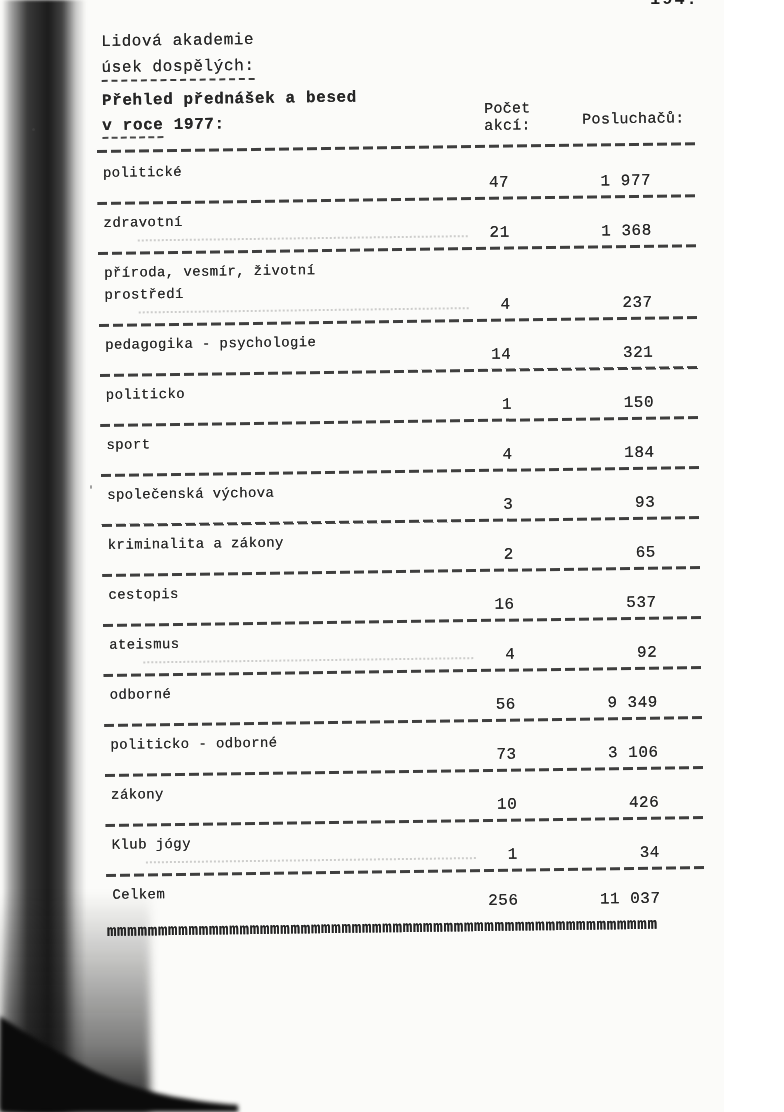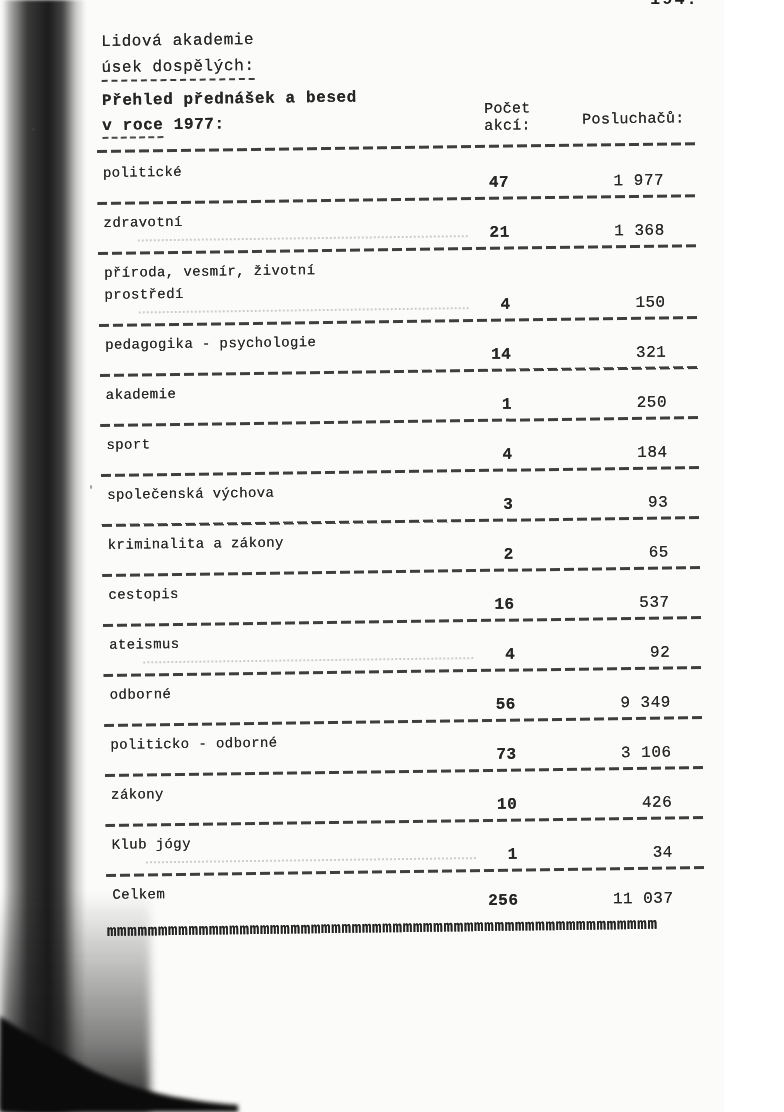--- a/index.html
+++ b/index.html
@@ -53,22 +53,22 @@
     background:repeating-linear-gradient(90deg,#2e2e2e 0 10px, rgba(0,0,0,0) 10px 14px);
     opacity:.92;
   }
   .head-sep{ position:absolute; left:0; top:122px; width:600px; }
   .rows{ position:absolute; left:0; top:127px; width:600px; }
   .row{ position:relative; height:50px; width:600px; }
   .row.tall{ height:72px; }
   .lab{ position:absolute; left:6px; top:7px; font-size:14px; letter-spacing:.4px;
         line-height:22px; white-space:pre; }
   .num{ position:absolute; bottom:8px; font-size:16px; letter-spacing:.5px; }
-  .n1{ right:188px;font-weight:bold; }
-  .n2{ right:33px;margin-top:8px; }
+  .n1{ right:188px; }
+  .n2{ right:46px;margin-top:8px; }
   .sep{ position:absolute; left:0; bottom:0; width:600px; }
   .leader{
     position:absolute; left:40px; bottom:13px; width:330px;
     border-bottom:2px dotted rgba(100,100,100,.30);
   }
   .total-row{ position:relative; height:46px; width:600px; }
   .m-line{
     position:absolute; left:0; top:46px; width:600px;
     font-size:16px; font-weight:bold; letter-spacing:.6px;
     white-space:pre; color:#242424;
@@ -117,33 +117,33 @@
           <div class="lab">zdravotní</div>
           <div class="leader"></div>
           <div class="num n1">21</div>
           <div class="num n2">1 368</div>
           <div class="dash sep"></div>
         </div>
         <div class="row tall">
           <div class="lab">příroda, vesmír, životní<div class="">prostředí</div></div>
           <div class="leader"></div>
           <div class="num n1">4</div>
-          <div class="num n2">150</div>
+          <div class="num n2">237</div>
           <div class="dash sep"></div>
         </div>
         <div class="row">
           <div class="lab">pedagogika - psychologie</div>
           <div class="num n1">14</div>
           <div class="num n2">321</div>
           <div class="dash sep"></div>
         </div>
         <div class="row">
-          <div class="lab">akademie</div>
+          <div class="lab">politicko</div>
           <div class="num n1">1</div>
-          <div class="num n2">250</div>
+          <div class="num n2">150</div>
           <div class="dash sep"></div>
         </div>
         <div class="row">
           <div class="lab">sport</div>
           <div class="num n1">4</div>
           <div class="num n2">184</div>
           <div class="dash sep"></div>
         </div>
         <div class="row">
           <div class="lab">společenská výchova</div>

